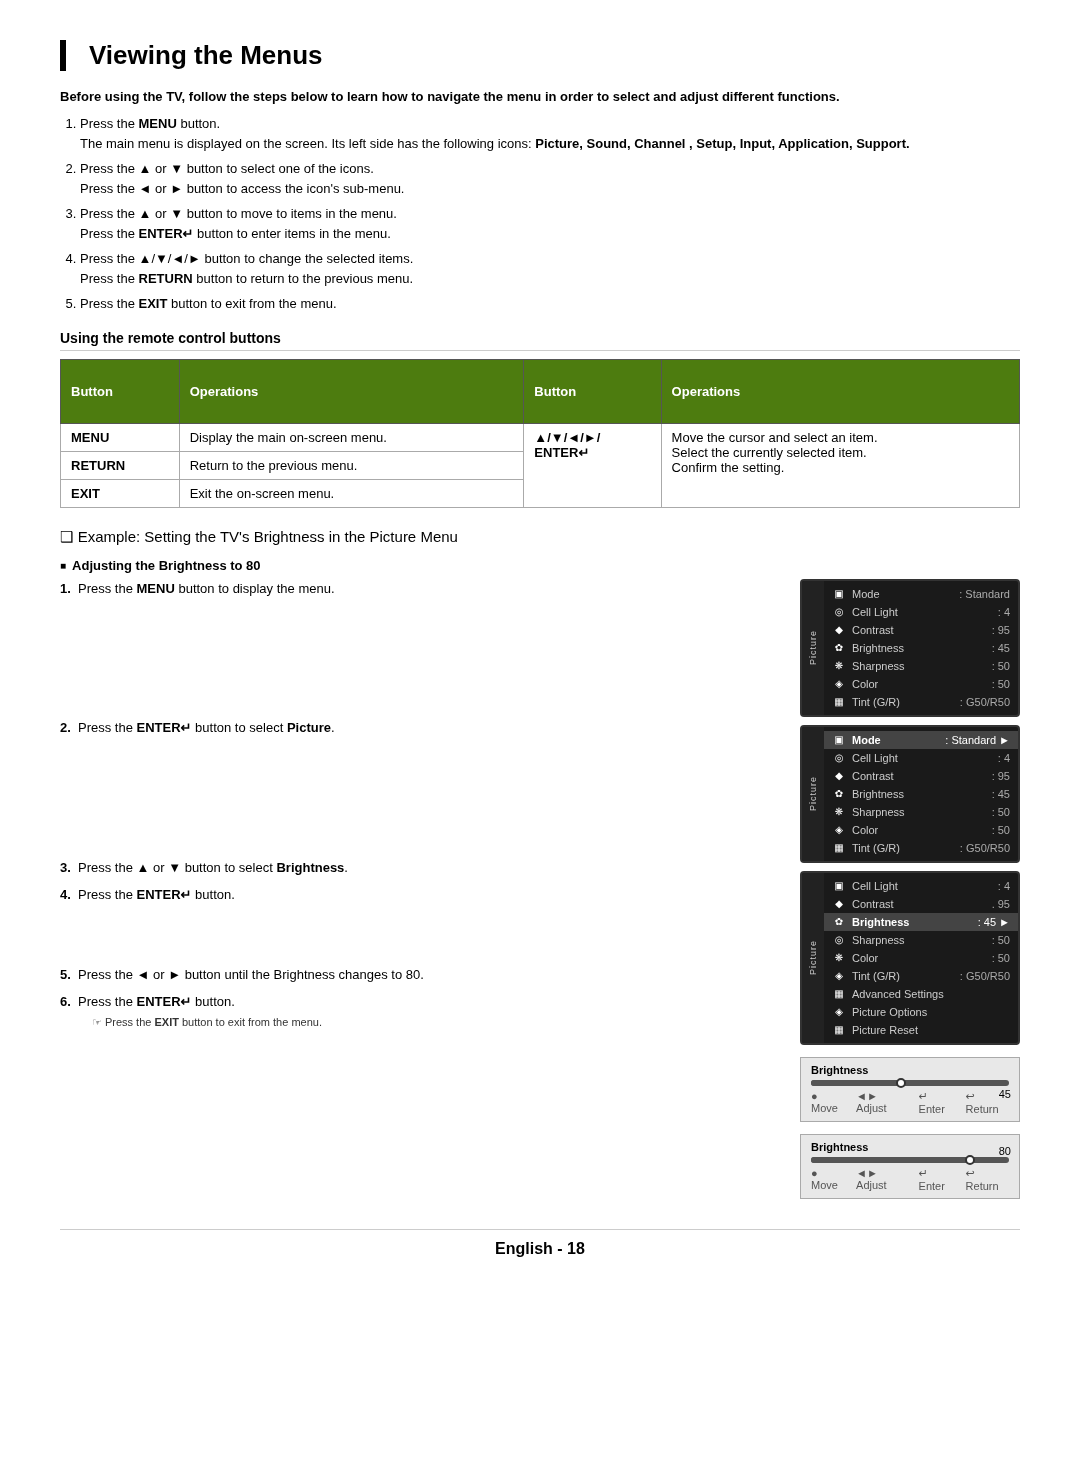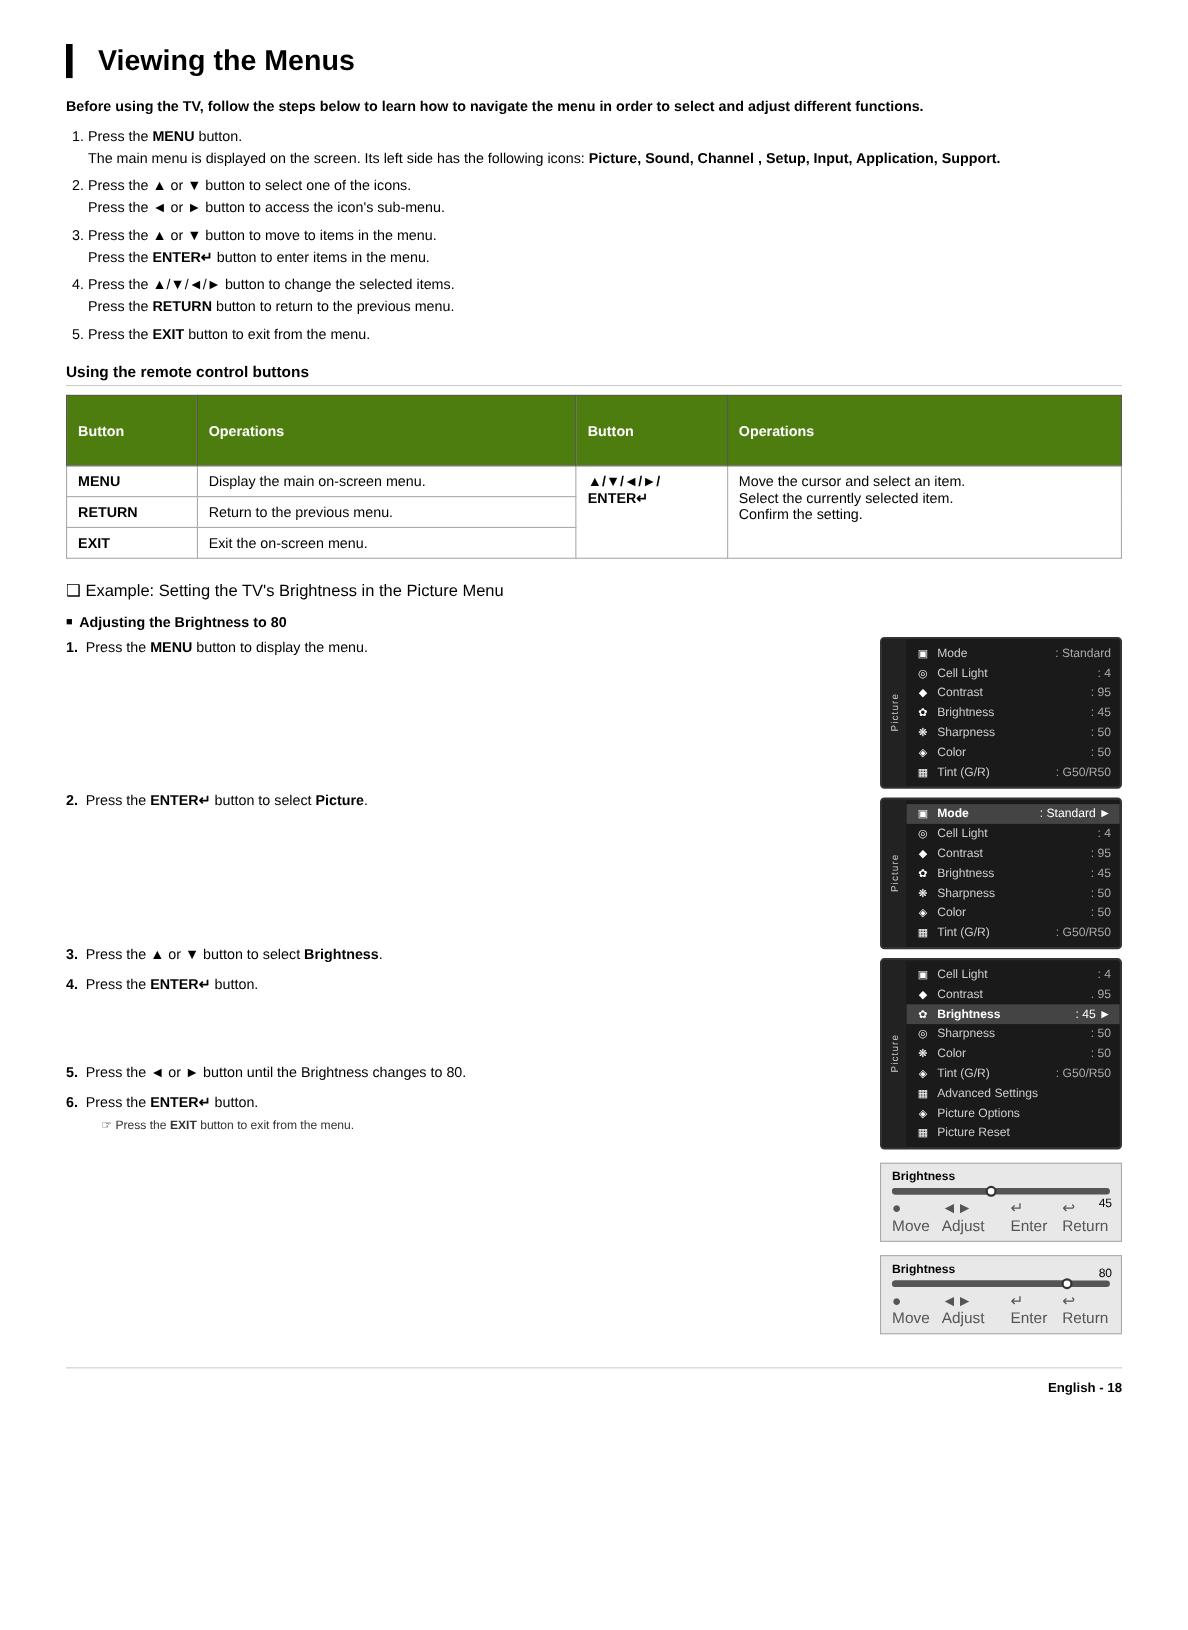--- a/index.html
+++ b/index.html
@@ -200,47 +200,46 @@
       border-radius: 50%;
       top: -2px;
     }
     .bar-value {
       font-size: 11px;
       position: absolute;
       right: 0;
       top: -2px;
     }
     .bar-controls {
-      font-size: 14px;
+      font-size: 11px;
       color: #555;
       display: flex;
       gap: 10px;
       margin-top: 2px;
-      align-items: flex-end;
     }
     .steps-list {
       list-style: none;
       margin: 0;
       padding: 0;
     }
     .steps-list li {
       margin-bottom: 8px;
       padding-left: 18px;
       position: relative;
       line-height: 1.5;
     }
     .steps-list li .step-num {
       position: absolute;
       left: 0;
       font-weight: bold;
     }
     .footer {
-      text-align: right;
+      text-align: center;
       margin-top: 30px;
-      font-size: 12px;
+      font-size: 16px;
       border-top: 1px solid #ccc;
       padding-top: 10px;
     }
     b, strong { font-weight: bold; }
     .small-note {
       font-size: 11px;
       color: #333;
       margin-top: 4px;
       padding-left: 14px;
     }

